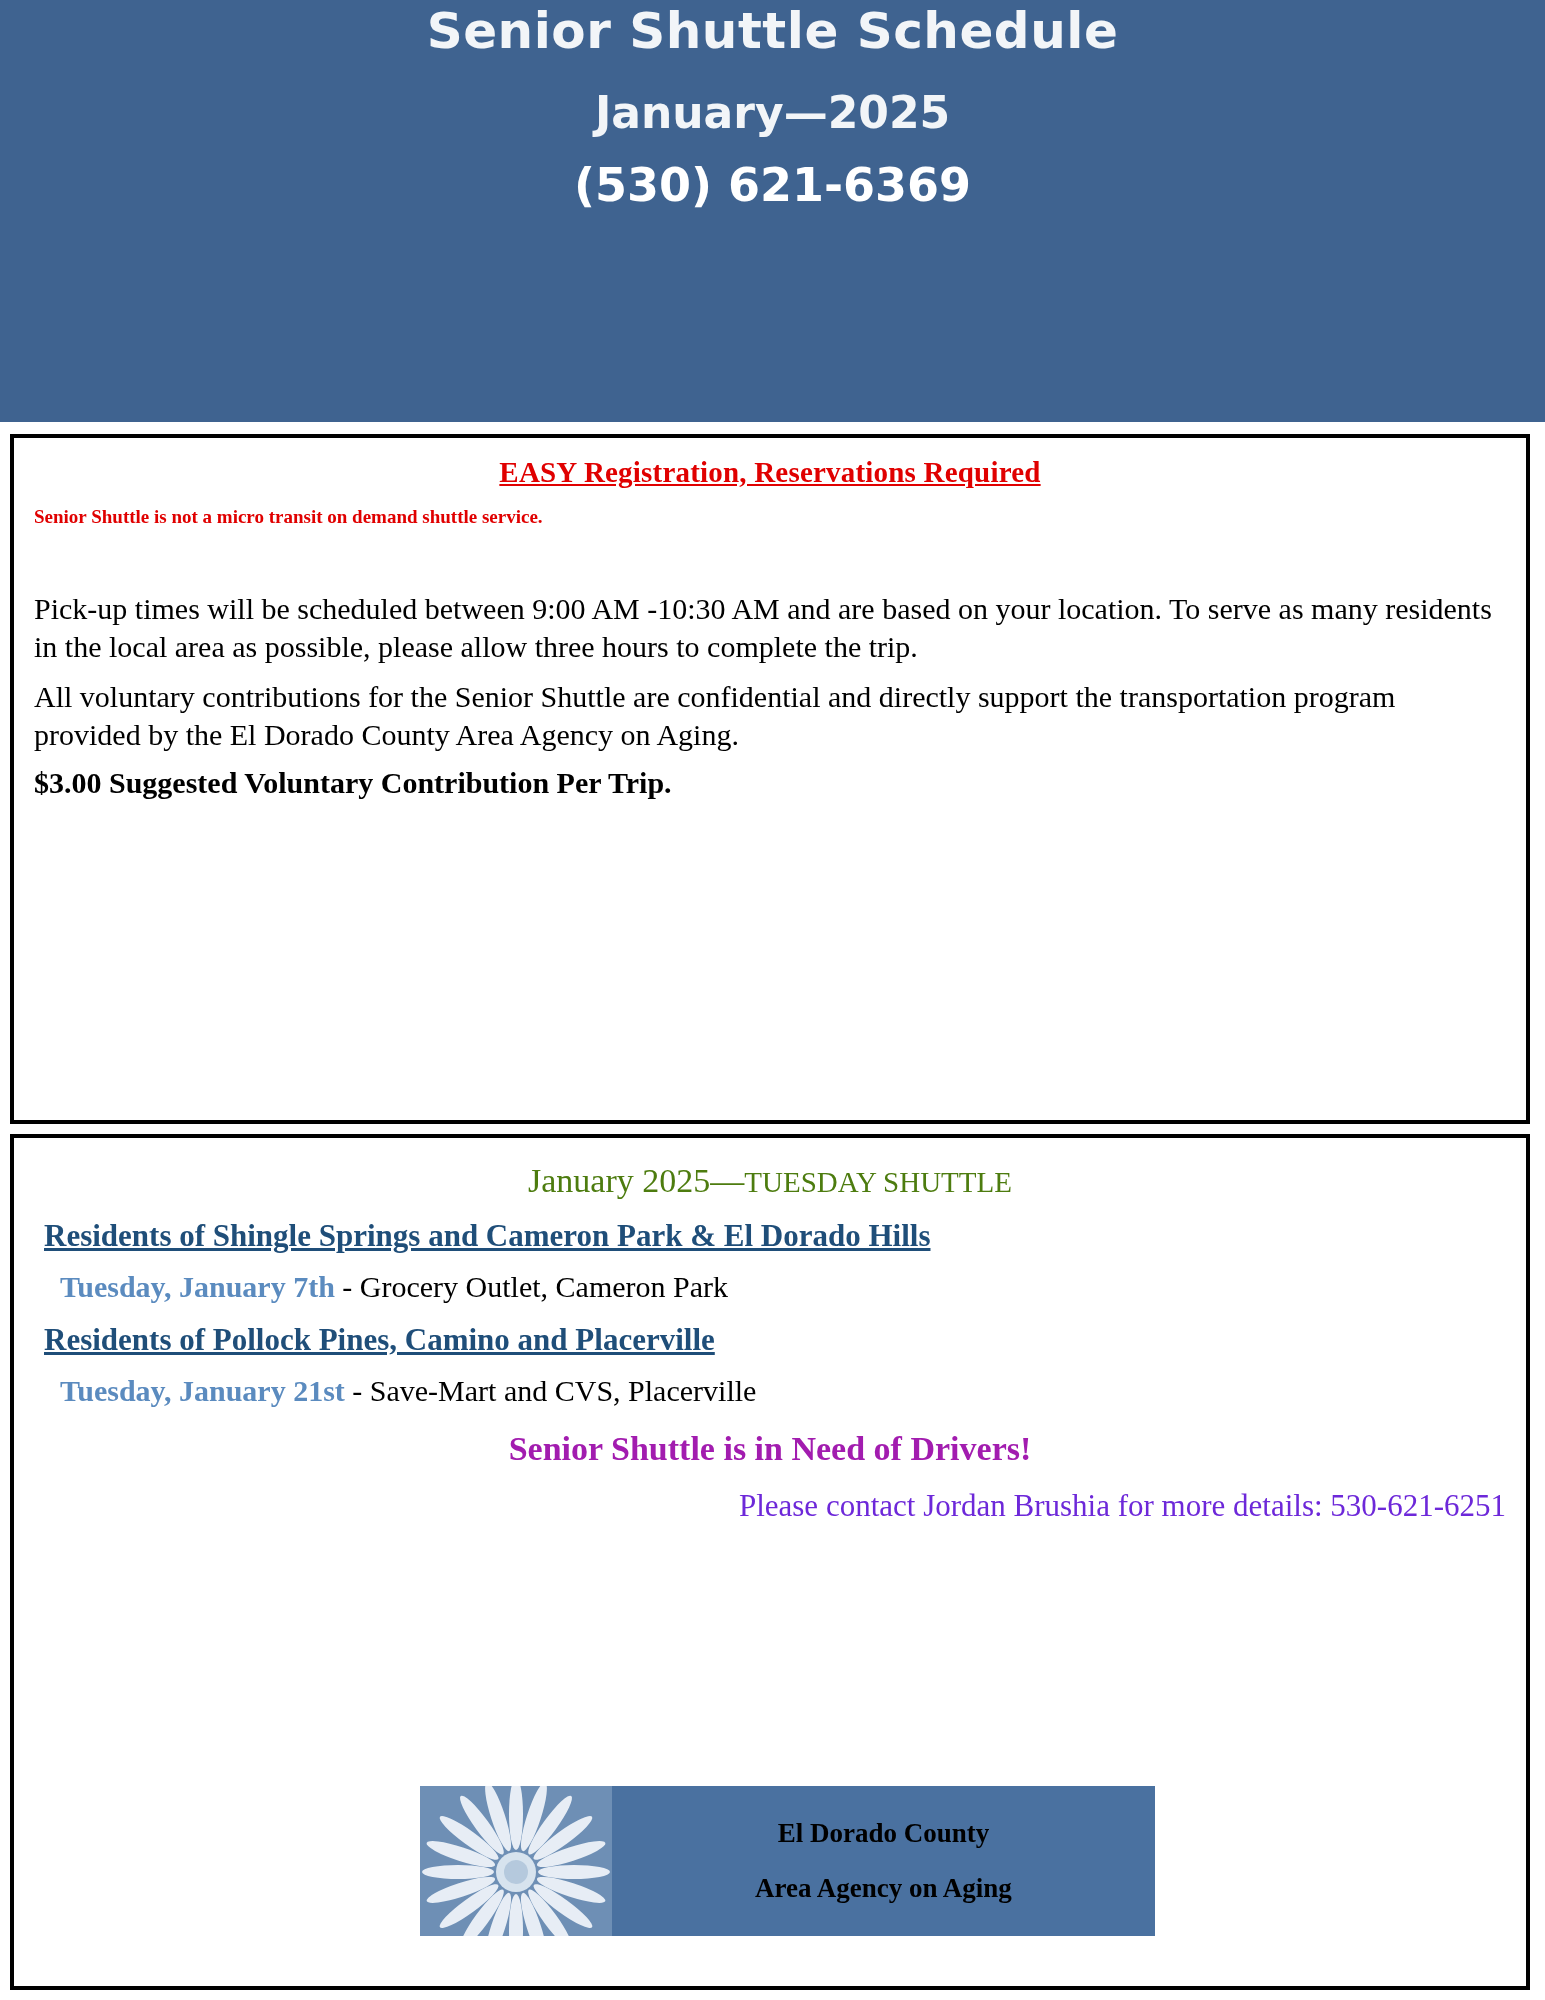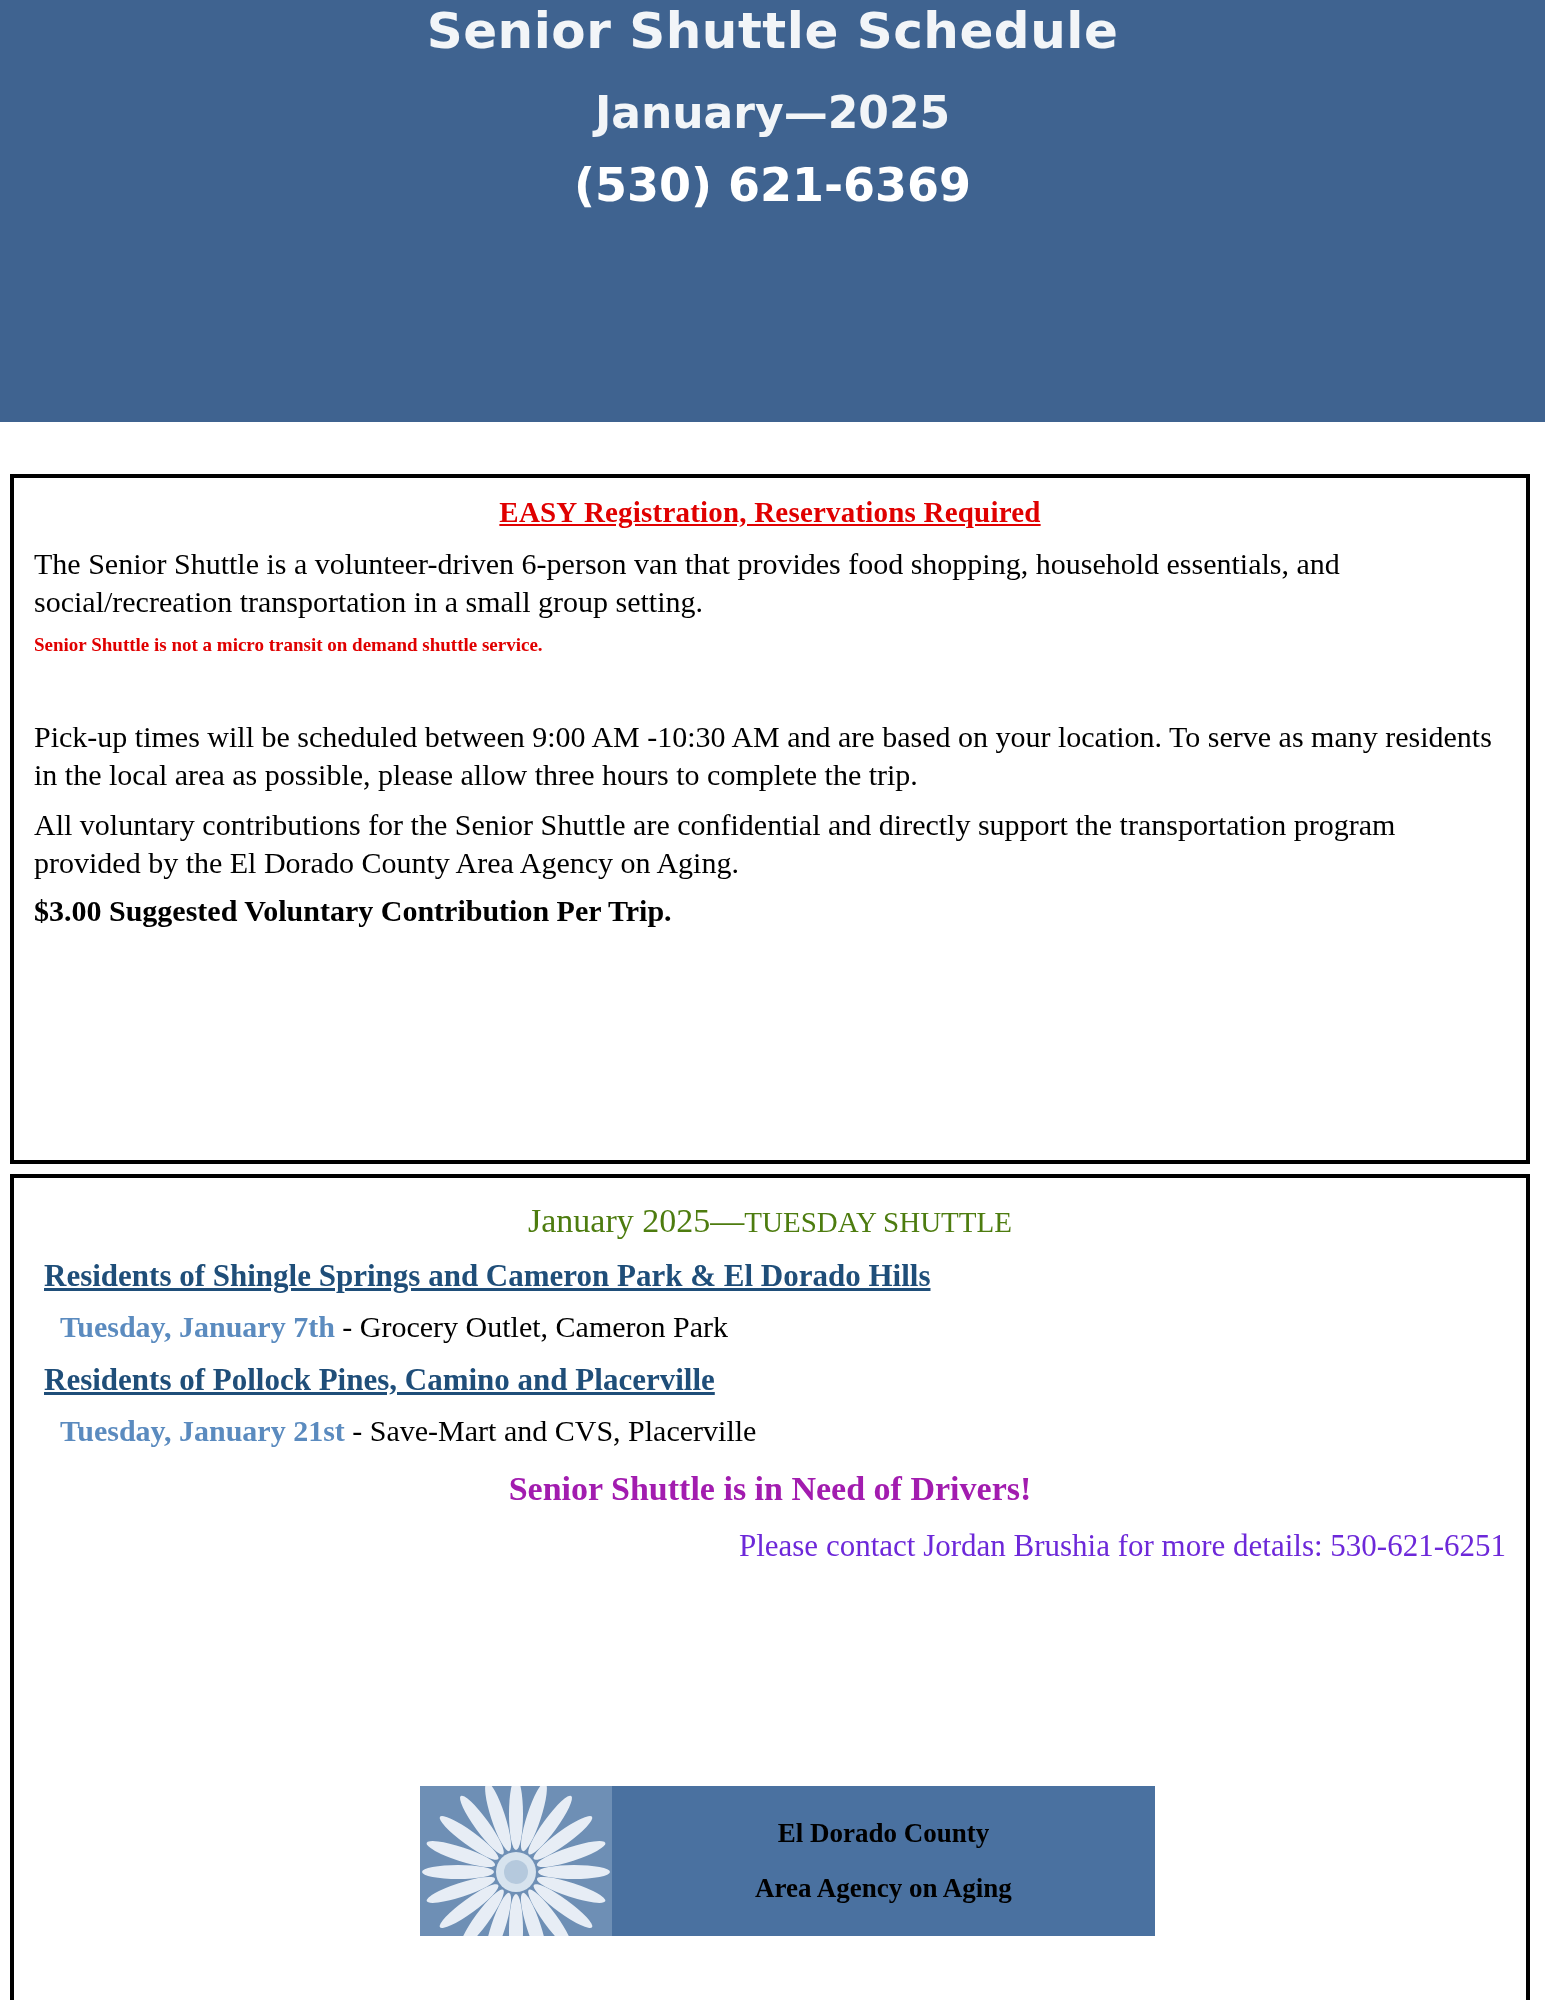--- a/index.html
+++ b/index.html
@@ -56,21 +56,20 @@
     line-height: 1.2;
     margin: 0;
   }
 
   
   .box {
     position: absolute;
     border: 3px solid #000000;
     background: #ffffff;
     box-sizing: border-box;
-    margin-top: 40px;
   }
   .box-inner {
     border: 1px solid #000000;
     height: 100%;
     box-sizing: border-box;
     padding: 14px 20px 10px 20px;
   }
 
   #info-box {
     left: 10px;
@@ -205,21 +204,20 @@
 
   <div class="header-banner">
     <div class="header-title">Senior Shuttle Schedule</div>
     <div class="header-sub">January—2025</div>
     <div class="header-phone">(530) 621-6369</div>
   </div>
 
   <div class="box" id="info-box">
     <div class="box-inner">
       <div class="easy-reg">EASY Registration, Reservations Required</div>
-      <p class="body-text">The Senior Shuttle is a volunteer-driven 6-person van that provides food shopping, household essentials, and social/recreation transportation in a small group setting.</p>
       <p class="red-bold">Senior Shuttle is not a micro transit on demand shuttle service.</p>
       <div class="spacer-line"></div>
       <p class="body-text">Pick-up times will be scheduled between 9:00 AM -10:30 AM and are based on your location. To serve as many residents in the local area as possible, please allow three hours to complete the trip.</p>
       <p class="body-text">All voluntary contributions for the Senior Shuttle are confidential and directly support the transportation program provided by the El Dorado County Area Agency on Aging.</p>
       <p class="bold-contrib">$3.00 Suggested Voluntary Contribution Per Trip.</p>
     </div>
   </div>
 
   <div class="box" id="schedule-box">
     <div class="box-inner">

